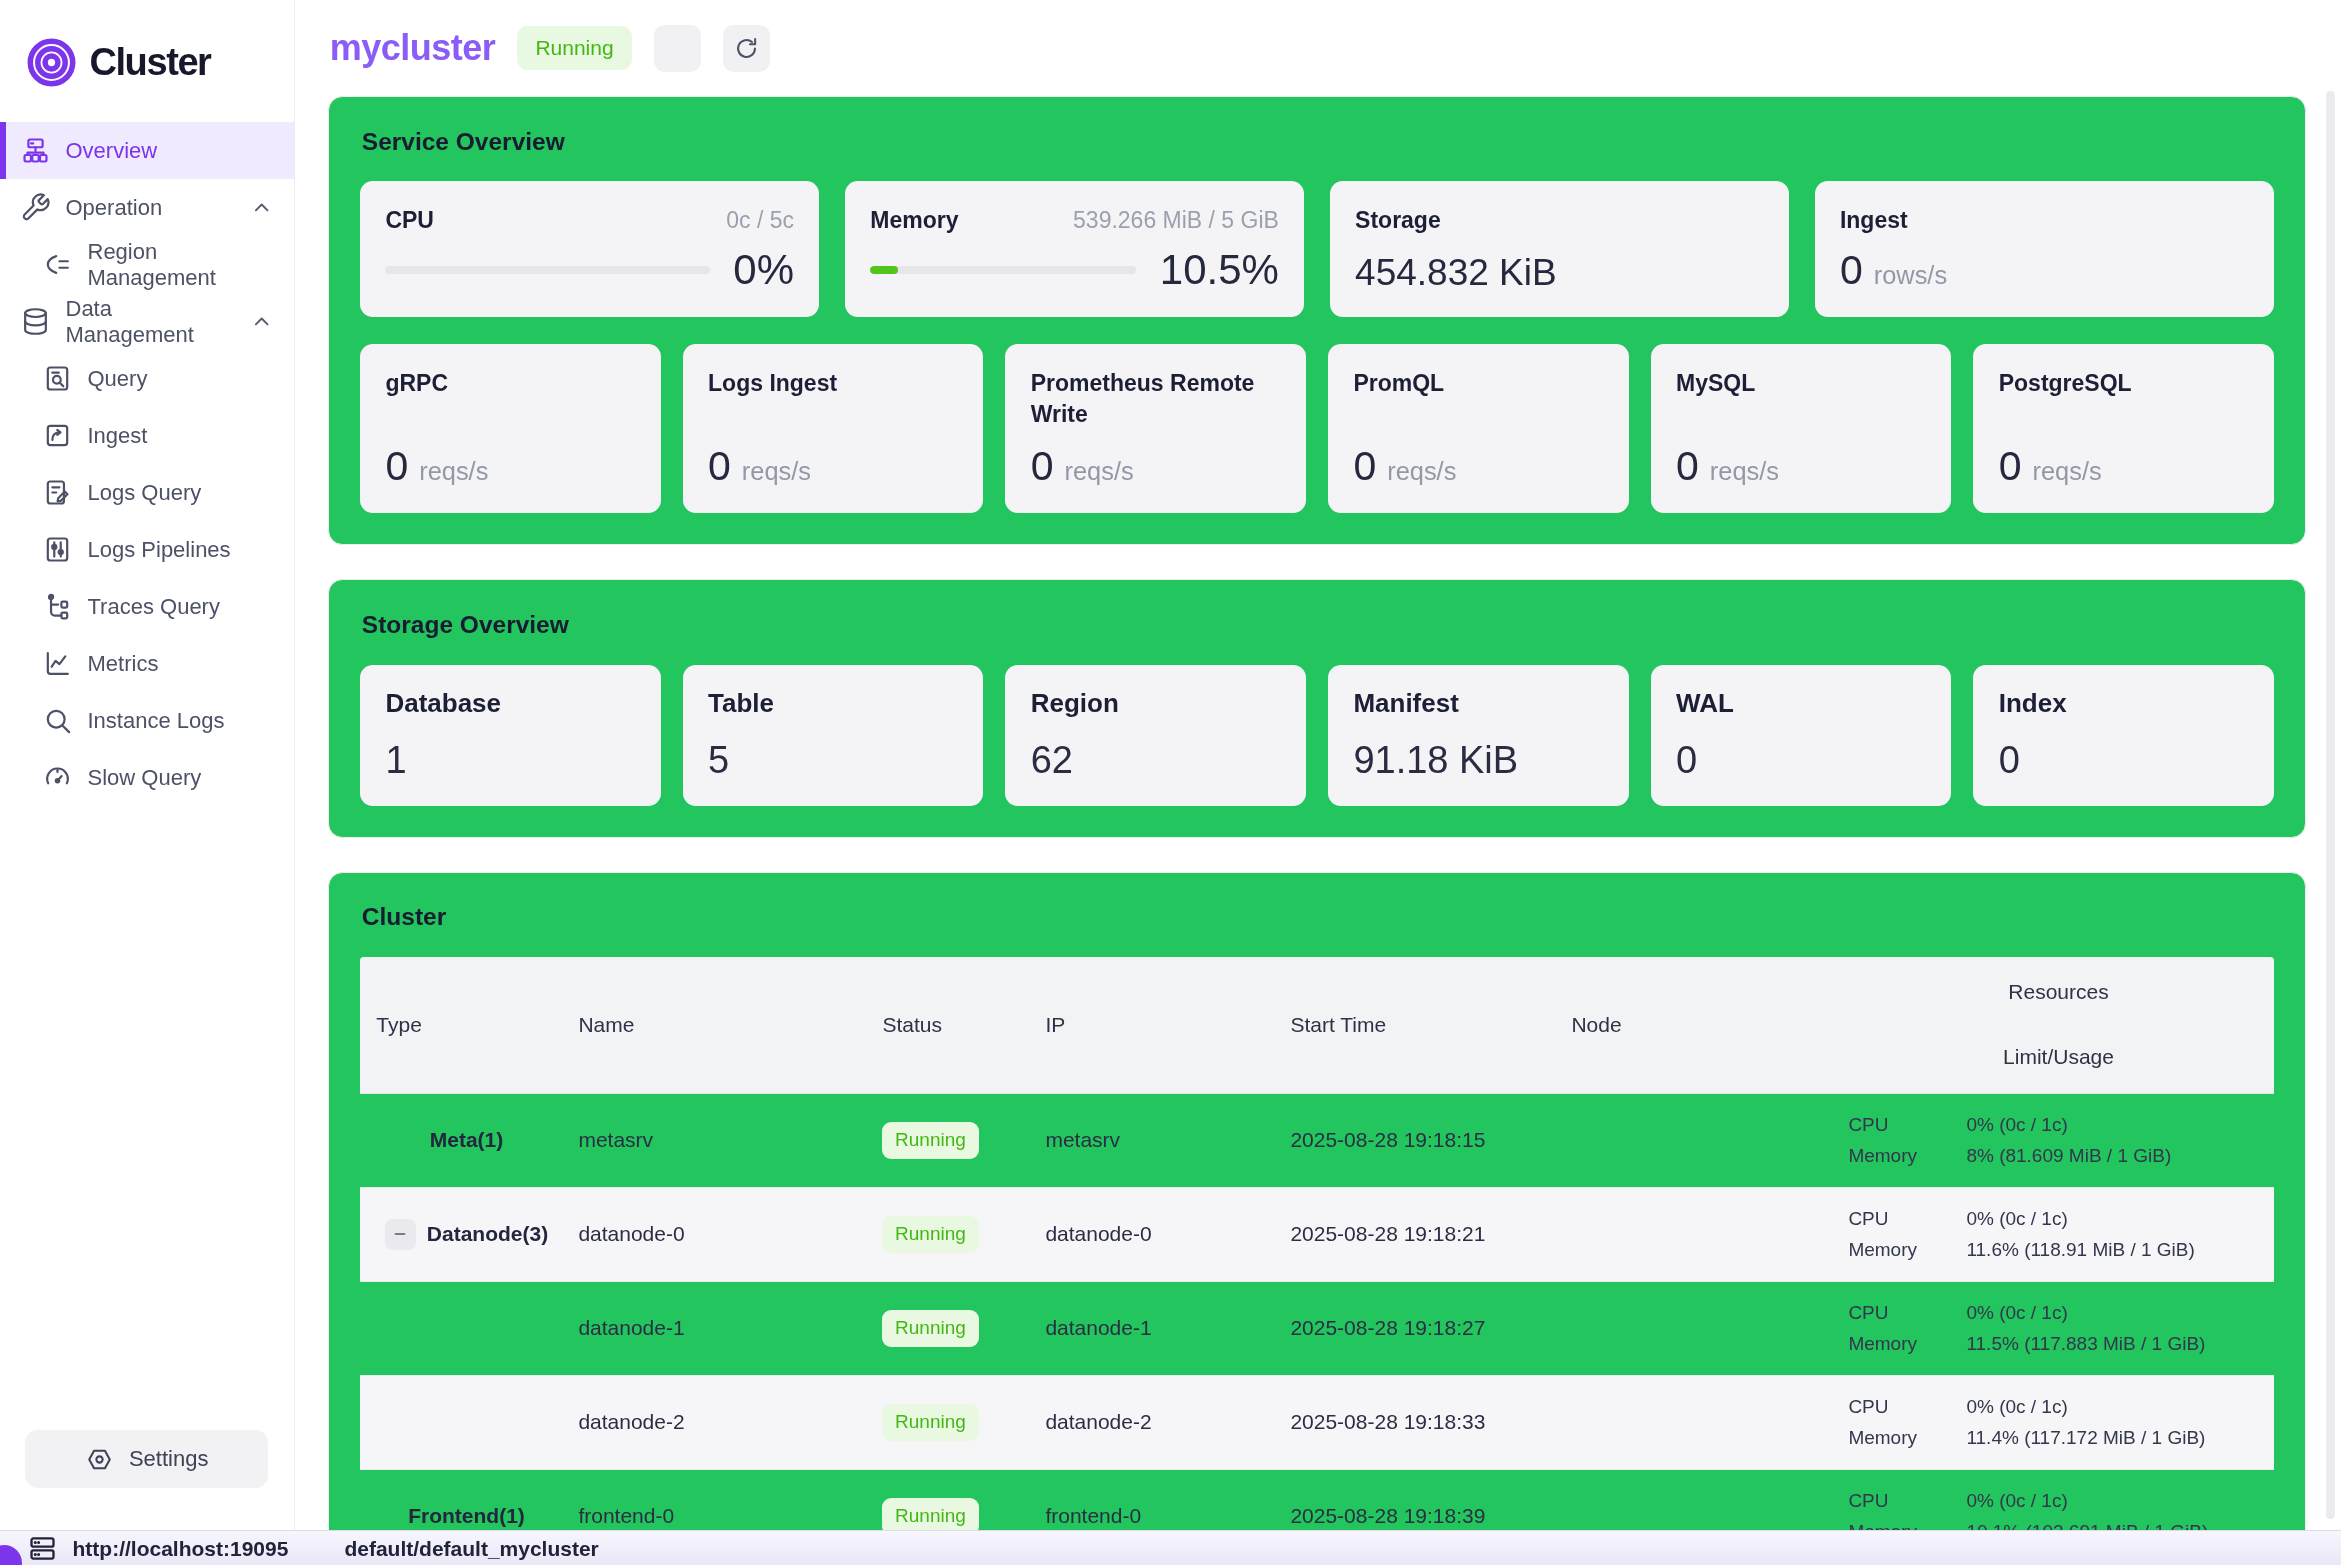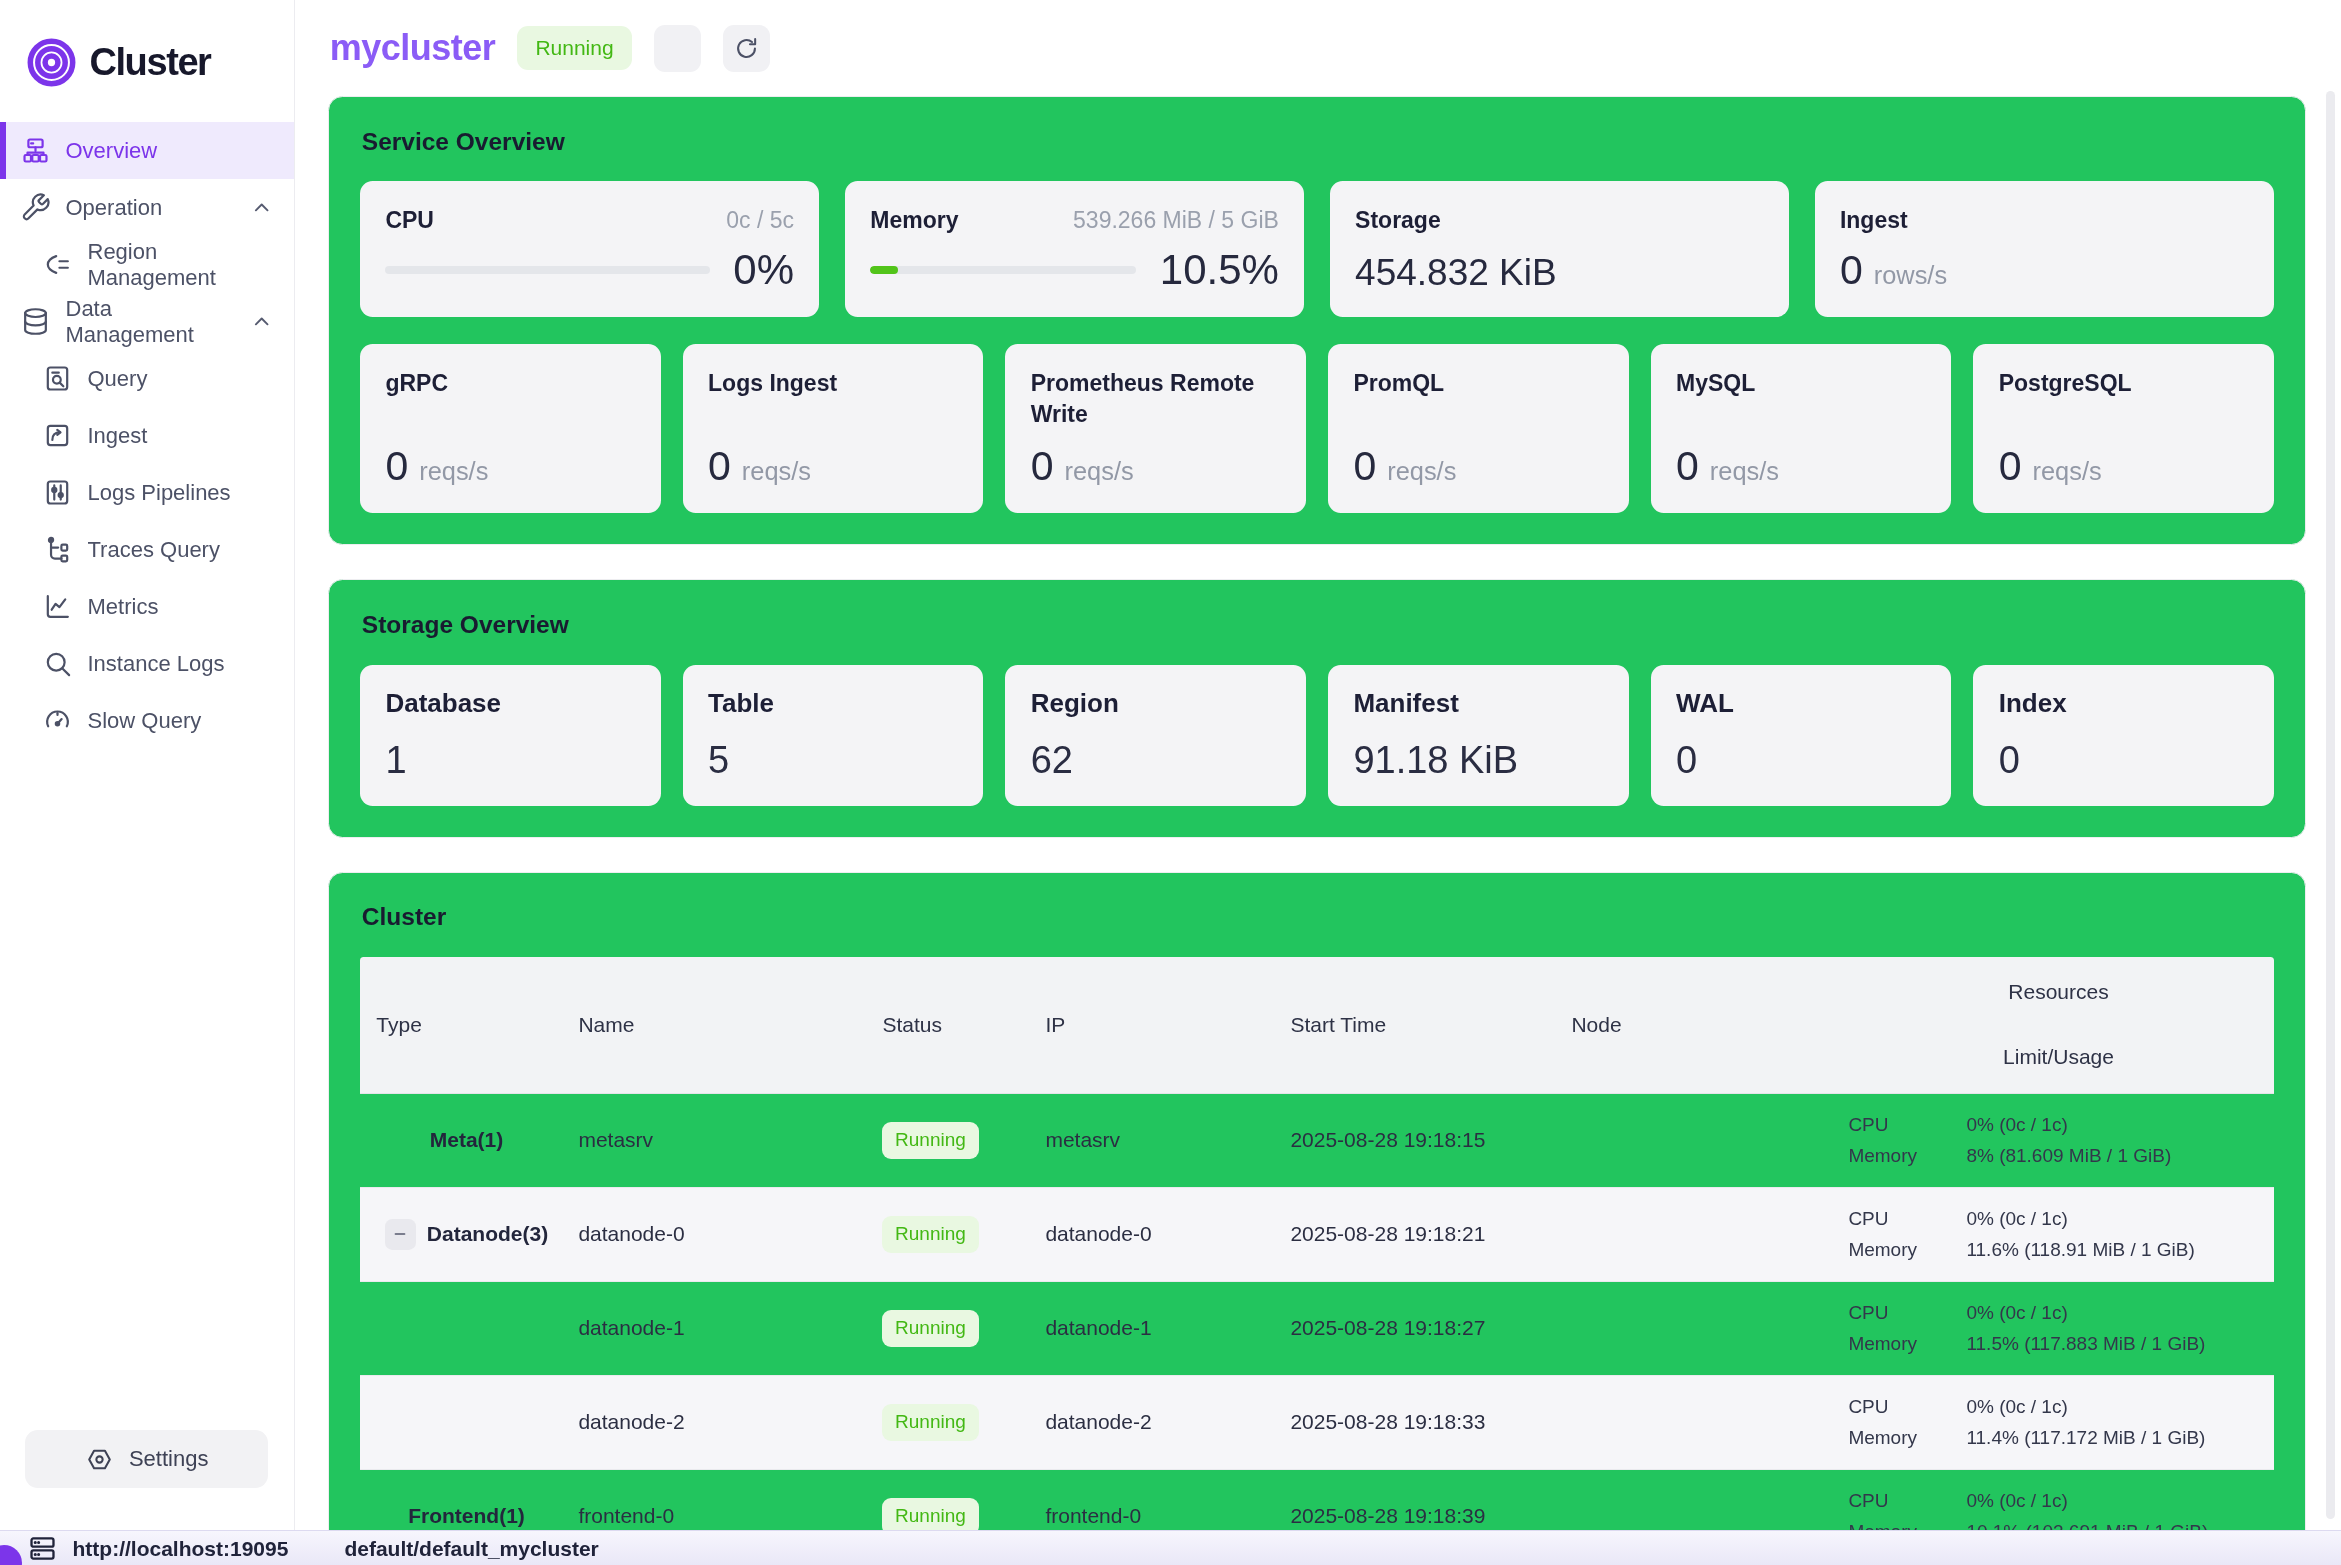--- a/index.html
+++ b/index.html
@@ -175,20 +175,30 @@
           <span class="nav-icon">
             <svg viewBox="0 0 24 24" fill="none" stroke="currentColor" stroke-width="1.7" stroke-linecap="round" stroke-linejoin="round">
               <rect x="4.5" y="4.5" width="15" height="15" rx="2"></rect>
                 <path d="M8 15.5c0-4 1.7-6 6-6"></path>
                 <path d="M11.8 7.6l2.5 1.9-2.5 2"></path>
             </svg>
           </span>
           <span class="nav-label">Ingest</span>
         </div>
 
+        <div class="nav-item child">
+          <span class="nav-icon">
+            <svg viewBox="0 0 24 24" fill="none" stroke="currentColor" stroke-width="1.7" stroke-linecap="round" stroke-linejoin="round">
+              <rect x="4.5" y="3.5" width="12.5" height="17" rx="2"></rect>
+                <path d="M8 8h5.5M8 12h3"></path>
+                <path d="M12.5 16.5l5.2-5.2 2 2-5.2 5.2-2.4.4z"></path>
+            </svg>
+          </span>
+          <span class="nav-label">Logs Query</span>
+        </div>
 
         <div class="nav-item child">
           <span class="nav-icon">
             <svg viewBox="0 0 24 24" fill="none" stroke="currentColor" stroke-width="1.7" stroke-linecap="round" stroke-linejoin="round">
               <rect x="4.5" y="3.5" width="15" height="17" rx="2"></rect>
                 <path d="M9.5 6.5v11M14.5 6.5v11"></path>
                 <circle cx="9.5" cy="10" r="1.6" fill="currentColor"></circle>
                 <circle cx="14.5" cy="14" r="1.6" fill="currentColor"></circle>
             </svg>
           </span>

